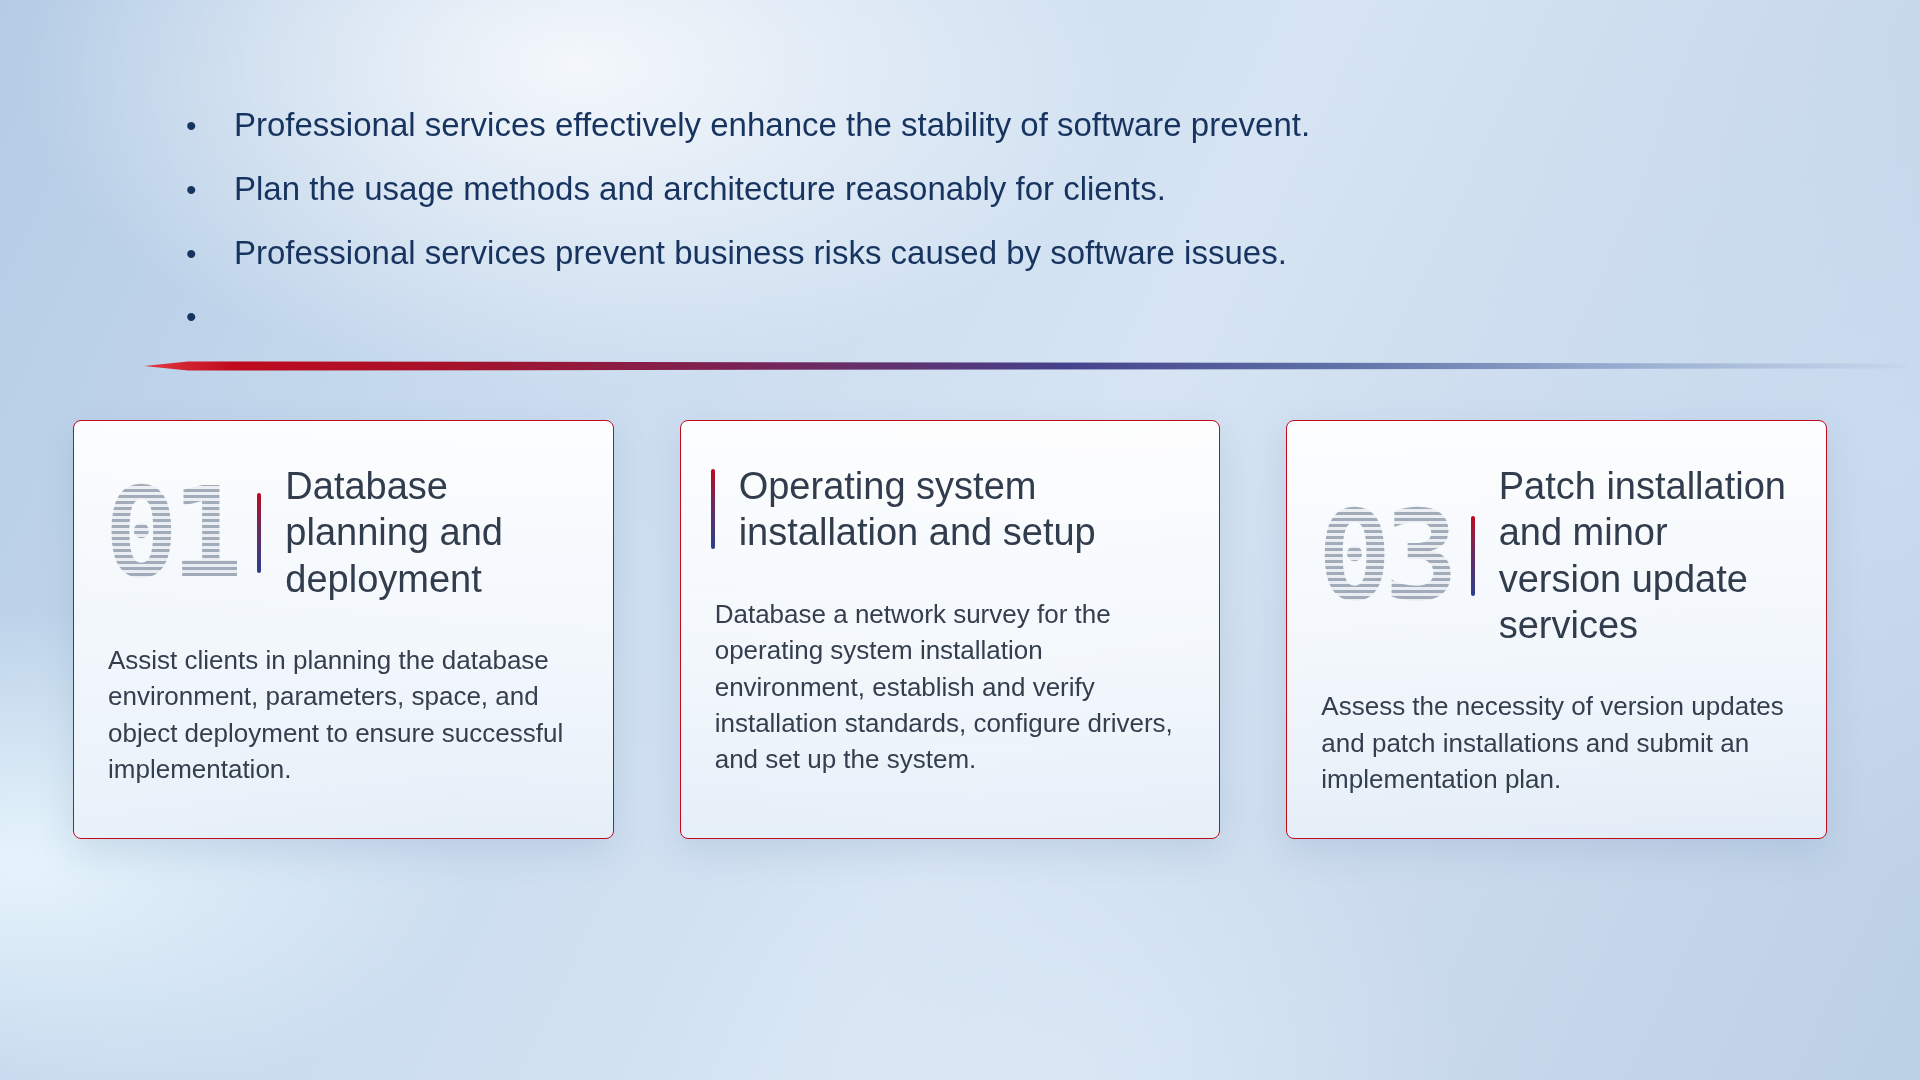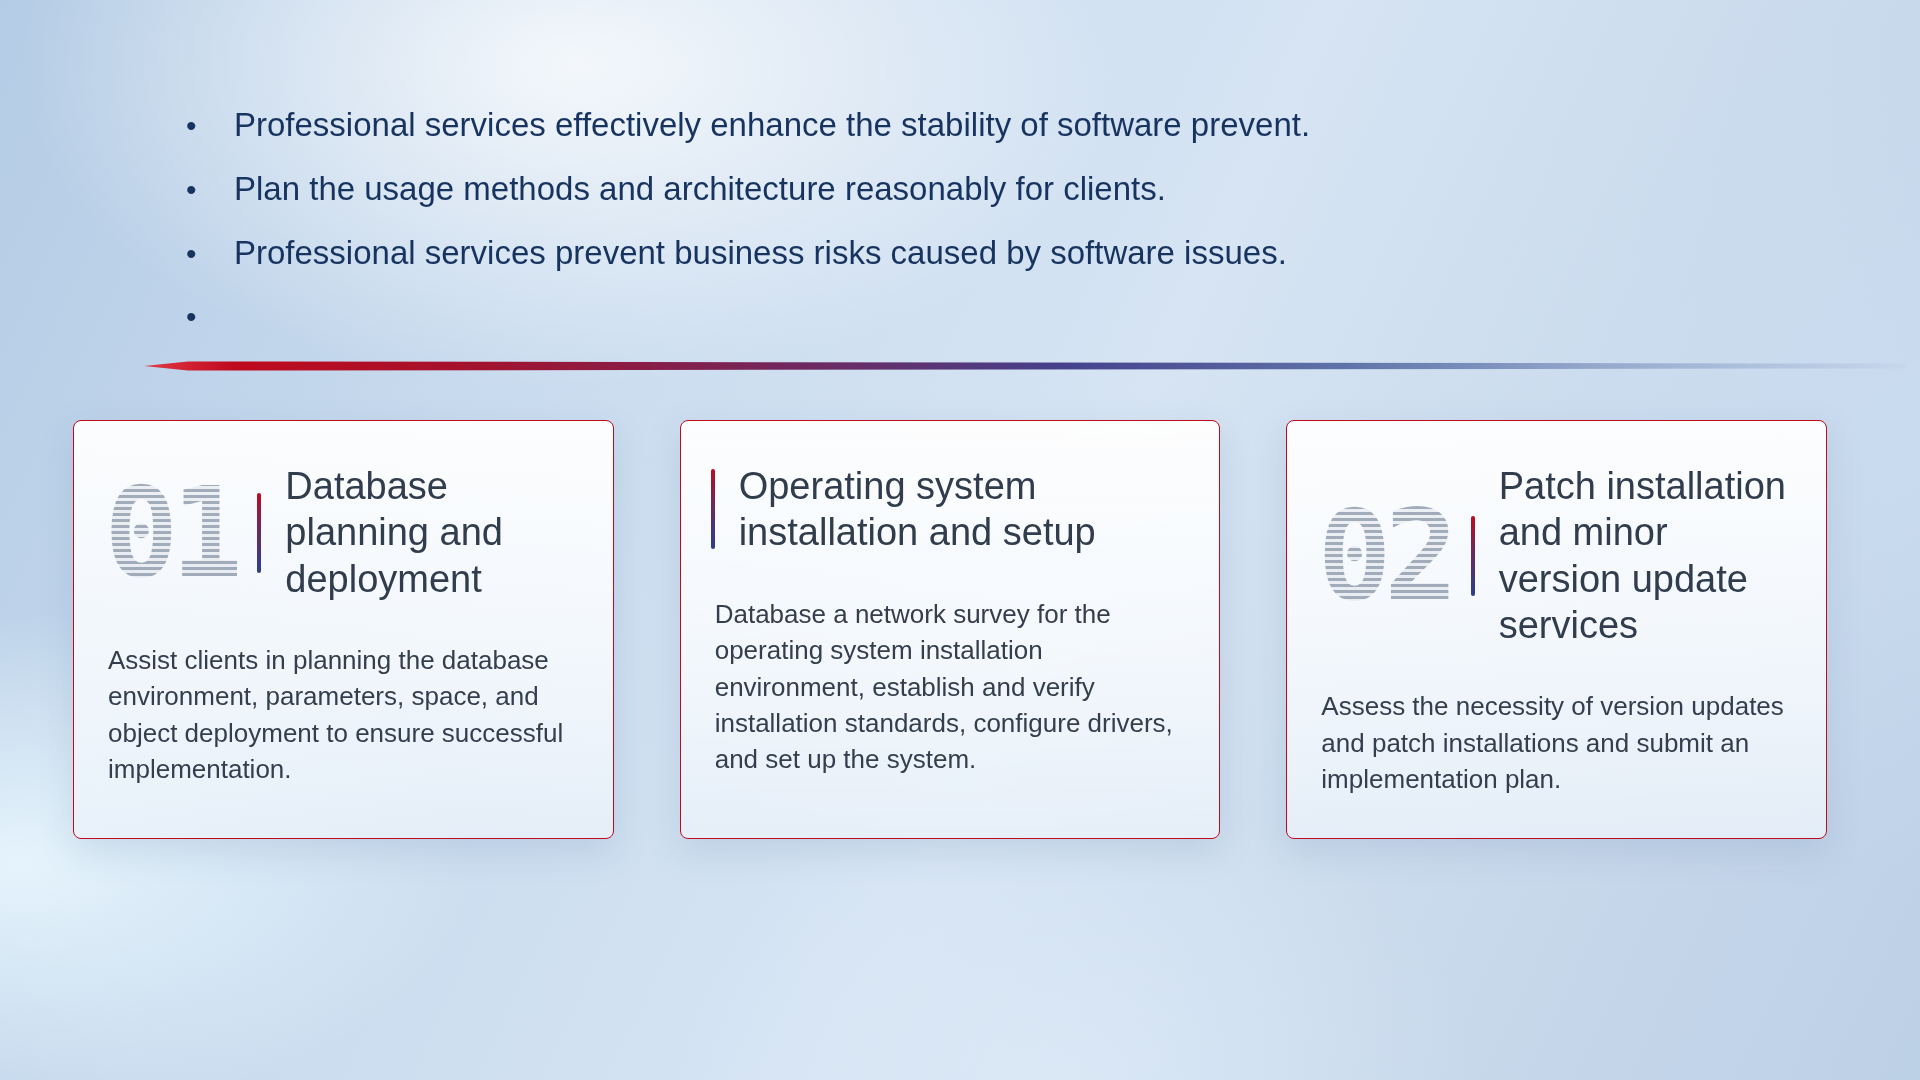--- a/index.html
+++ b/index.html
@@ -160,21 +160,21 @@
     <div class="card">
       <div class="card-head">
         <div class="accent-bar"></div>
         <h3 class="card-title">Operating system installation and setup</h3>
       </div>
       <p class="card-desc">Database a network survey for the operating system installation environment, establish and verify installation standards, configure drivers, and set up the system.</p>
     </div>
 
     <div class="card">
       <div class="card-head">
-        <div class="ghost-number">02</div>
+        <div class="ghost-number">03</div>
         <div class="accent-bar"></div>
         <h3 class="card-title">Patch installation and minor version update services</h3>
       </div>
       <p class="card-desc">Assess the necessity of version updates and patch installations and submit an implementation plan.</p>
     </div>
 
   </div>
 
 </div>
 

